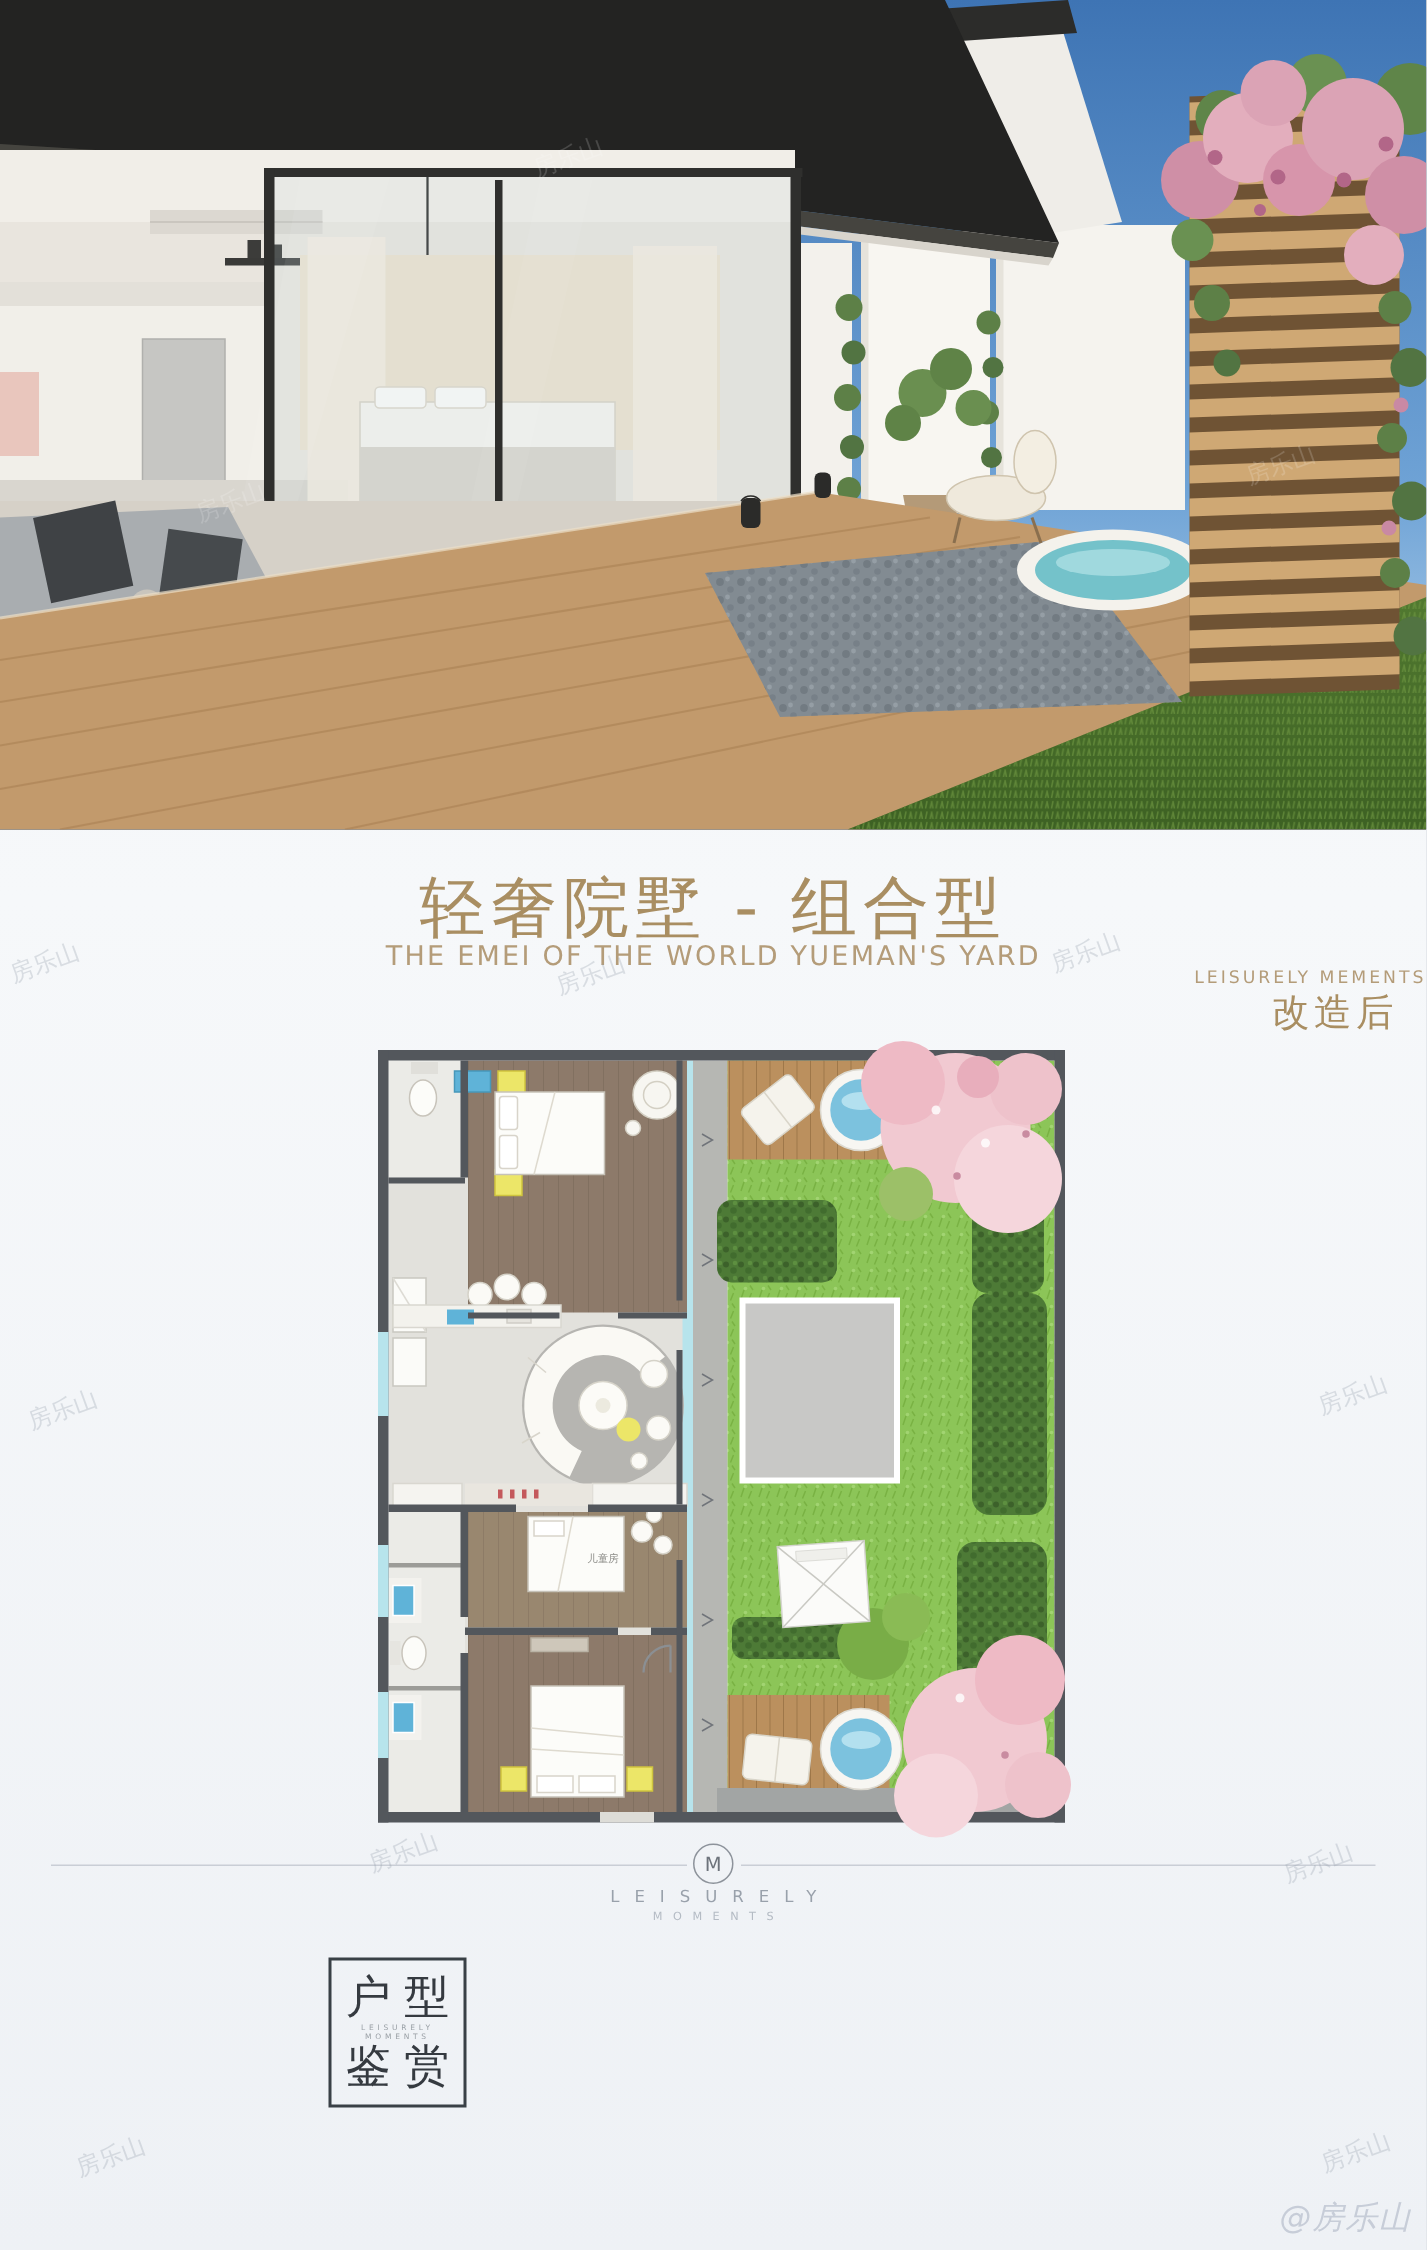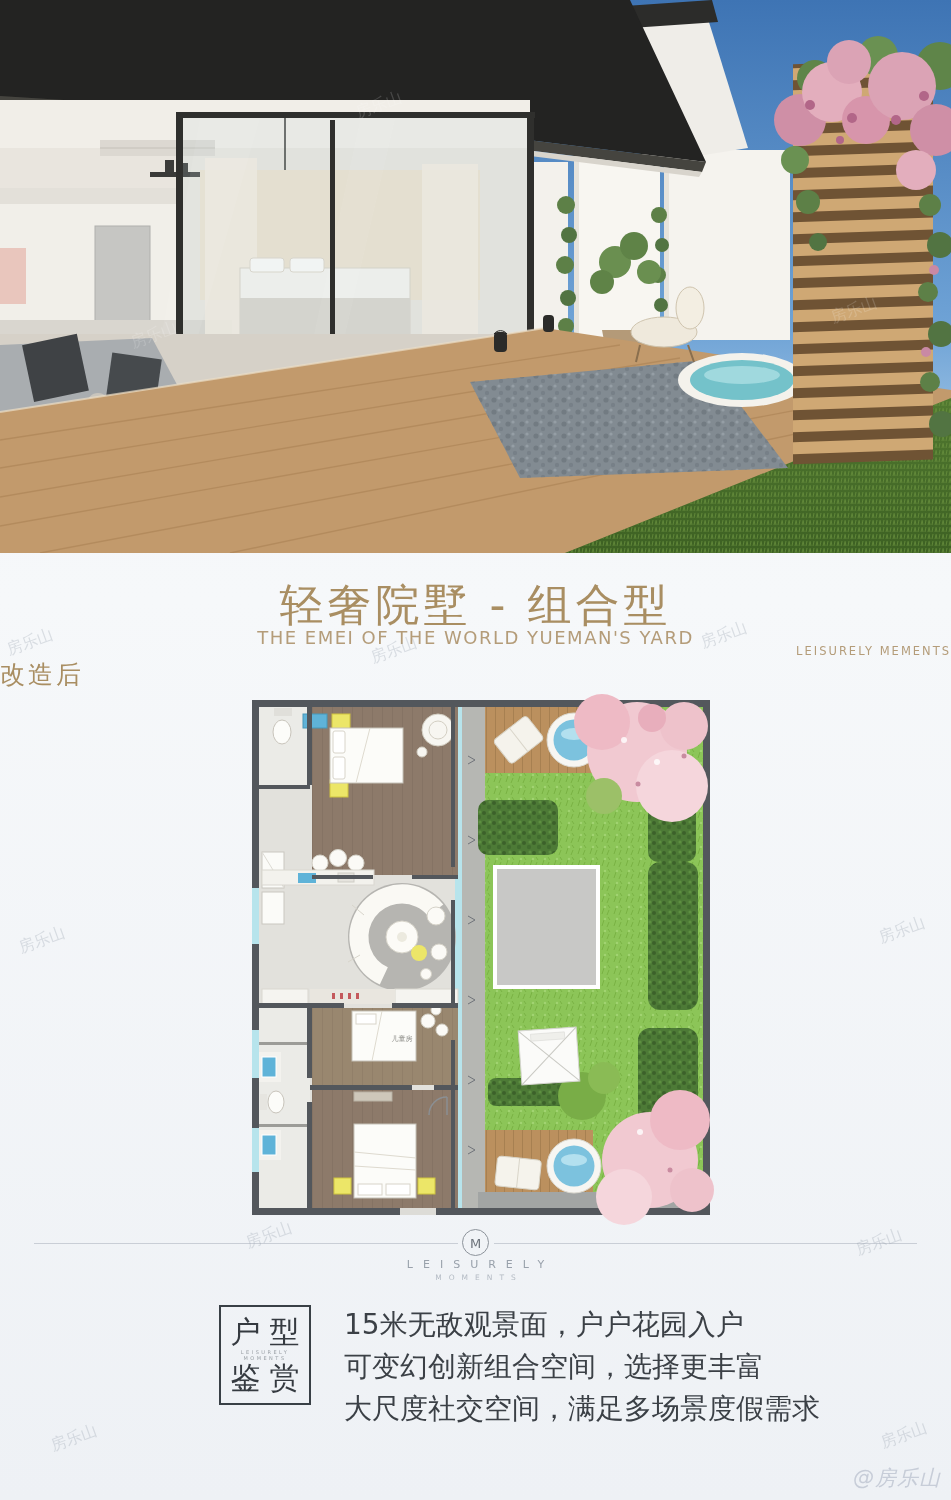--- a/index.html
+++ b/index.html
@@ -9,21 +9,21 @@
   
   .photo{position:absolute;left:0;top:0;width:951px;height:553px;background:#2a2a28;}
   .photo svg{display:block;width:951px;height:553px;}
   
   .title{position:absolute;left:0;top:576px;width:951px;text-align:center;
          font-size:44px;letter-spacing:4px;color:#a98e62;}
   .sub1{position:absolute;left:0;top:627px;width:951px;text-align:center;
         font-size:18px;letter-spacing:1.5px;color:#b49c79;}
   .sub2{position:absolute;left:0;top:644px;width:951px;text-align:right;
         font-size:11.5px;letter-spacing:2px;color:#b49c79;}
-  .phase{position:absolute;left:0;top:658px;width:932px;text-align:left;
+  .phase{position:absolute;left:0;top:658px;width:932px;text-align:right;
          font-size:25px;letter-spacing:3px;color:#a98e62;}
   
   .plan{position:absolute;left:252px;top:700px;width:418px;height:518px;}
   .plan svg{overflow:visible;}
   
   .brand-line{position:absolute;top:1243px;height:1px;background:#c9ced6;}
   .brand-line.l{left:34px;width:424px;}
   .brand-line.r{left:494px;width:423px;}
   .brand-circle{position:absolute;left:462px;top:1229px;width:27px;height:27px;border:1px solid #8d939b;
                 border-radius:50%;text-align:center;line-height:27px;font-size:13px;color:#6d737b;box-sizing:border-box;}
@@ -485,25 +485,20 @@
   <div class="brand-circle">M</div>
   <div class="brand-l1">LEISURELY</div>
   <div class="brand-l2">MOMENTS</div>
 
   <div class="fbox">
     <div class="big">户型</div>
     <div class="tiny">LEISURELY</div>
     <div class="tiny">MOMENTS</div>
     <div class="big">鉴赏</div>
   </div>
-  <div class="flines">
-    <div>15米无敌观景面，户户花园入户</div>
-    <div>可变幻创新组合空间，选择更丰富</div>
-    <div>大尺度社交空间，满足多场景度假需求</div>
-  </div>
 
   <span class="wm onphoto" style="left:355px;top:95px;">房乐山</span>
   <span class="wm onphoto" style="left:130px;top:325px;">房乐山</span>
   <span class="wm onphoto" style="left:830px;top:300px;">房乐山</span>
   <span class="wm" style="left:6px;top:632px;">房乐山</span>
   <span class="wm" style="left:370px;top:640px;">房乐山</span>
   <span class="wm" style="left:700px;top:625px;">房乐山</span>
   <span class="wm" style="left:18px;top:930px;">房乐山</span>
   <span class="wm" style="left:878px;top:920px;">房乐山</span>
   <span class="wm" style="left:245px;top:1225px;">房乐山</span>

